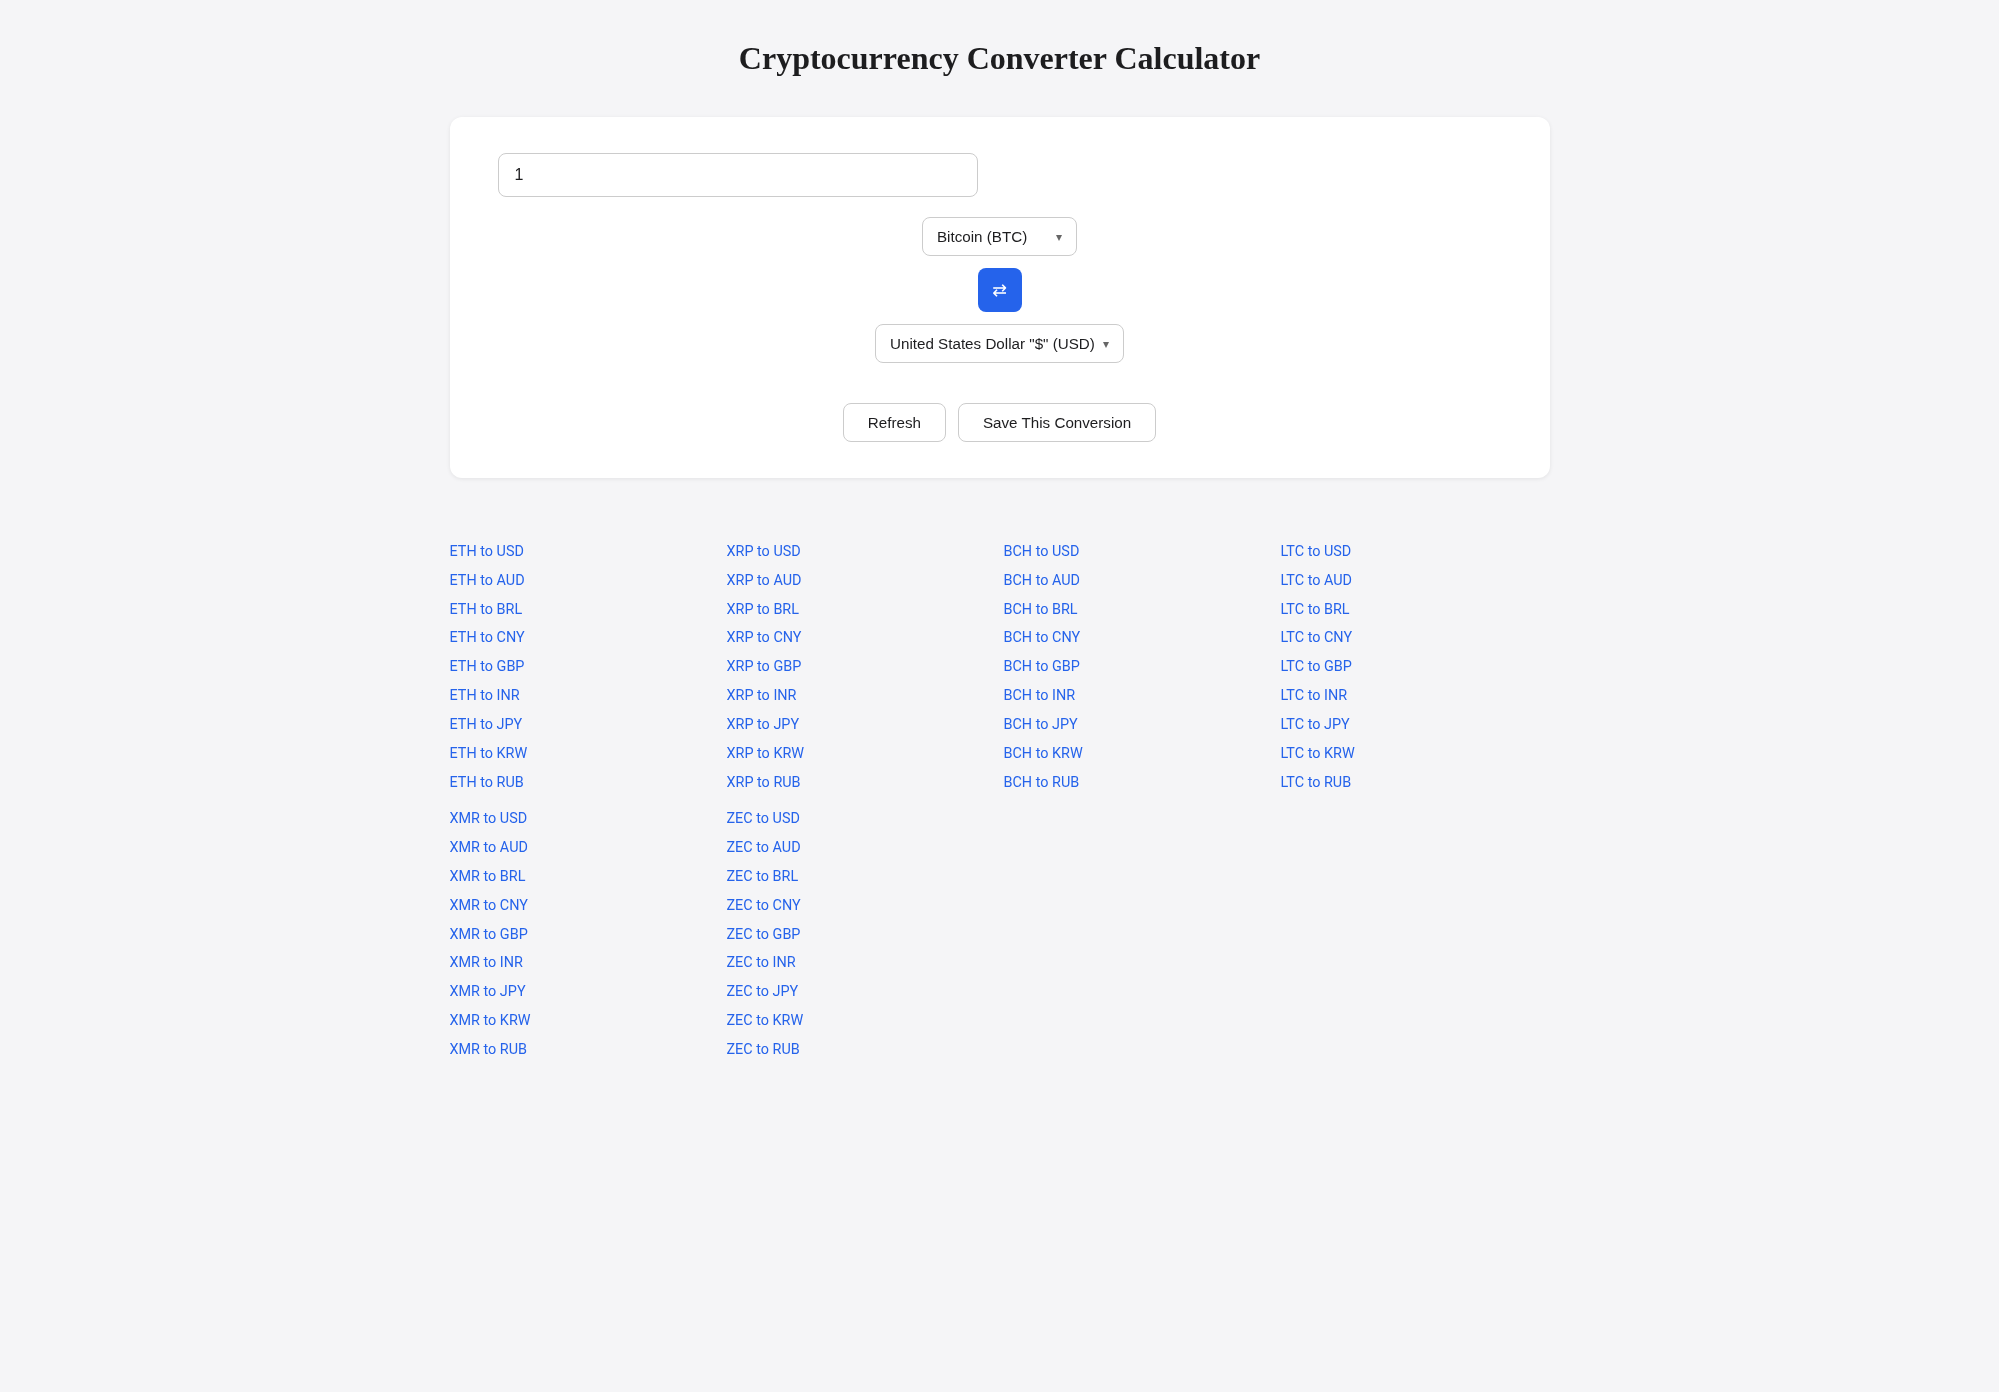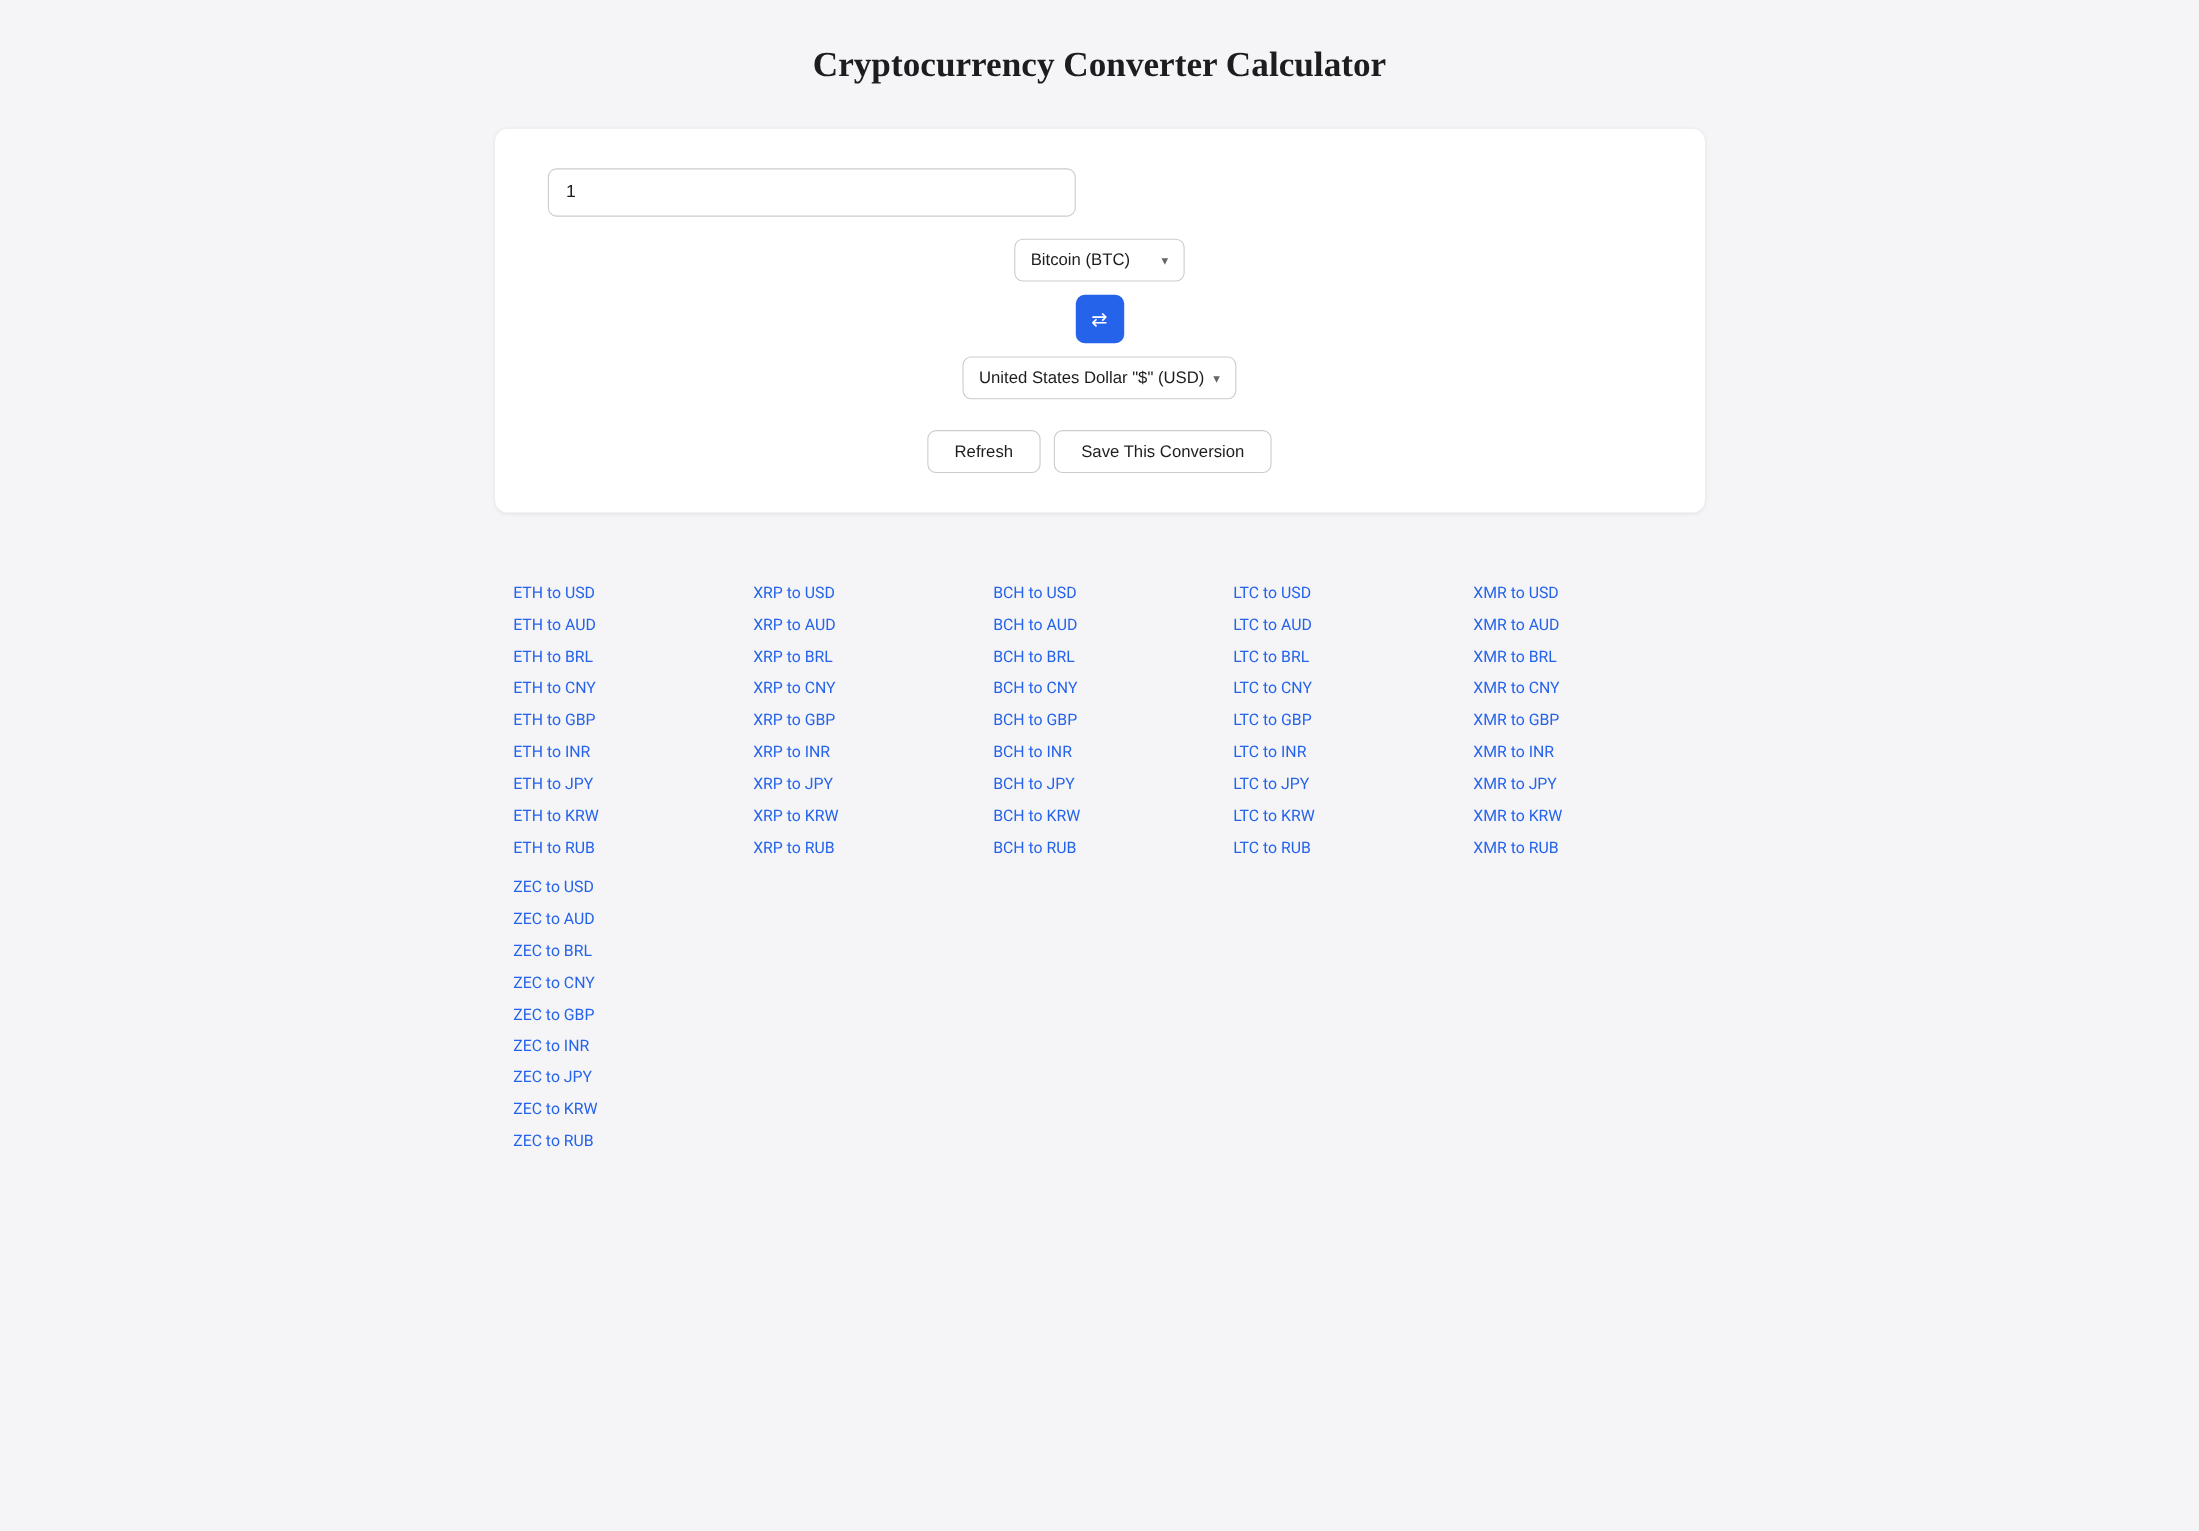--- a/index.html
+++ b/index.html
@@ -117,40 +117,40 @@
     }
 
     .btn-refresh, .btn-save {
       padding: 10px 24px;
       border-radius: 8px;
       border: 1px solid #ccc;
       background: #fff;
       font-size: 0.95rem;
       cursor: pointer;
       color: #1d1d1f;
+      margin-top: 12px;
     }
 
     .popular-section {
       max-width: 1100px;
       margin: 0 auto;
     }
 
     .popular-title {
       text-align: center;
       font-size: 1.5rem;
       font-weight: 700;
       margin-bottom: 32px;
       color: #1d1d1f;
     }
 
     .conversions-grid {
       display: grid;
-      grid-template-columns: repeat(5, 1fr);
+      grid-template-columns: repeat(4, 1fr);
       gap: 8px 8px;
-      margin-left: 17px;
     }
 
     .conversion-link {
       color: #2563eb;
       text-decoration: none;
       font-size: 0.9rem;
       line-height: 2;
     }
   </style>
 </head>

